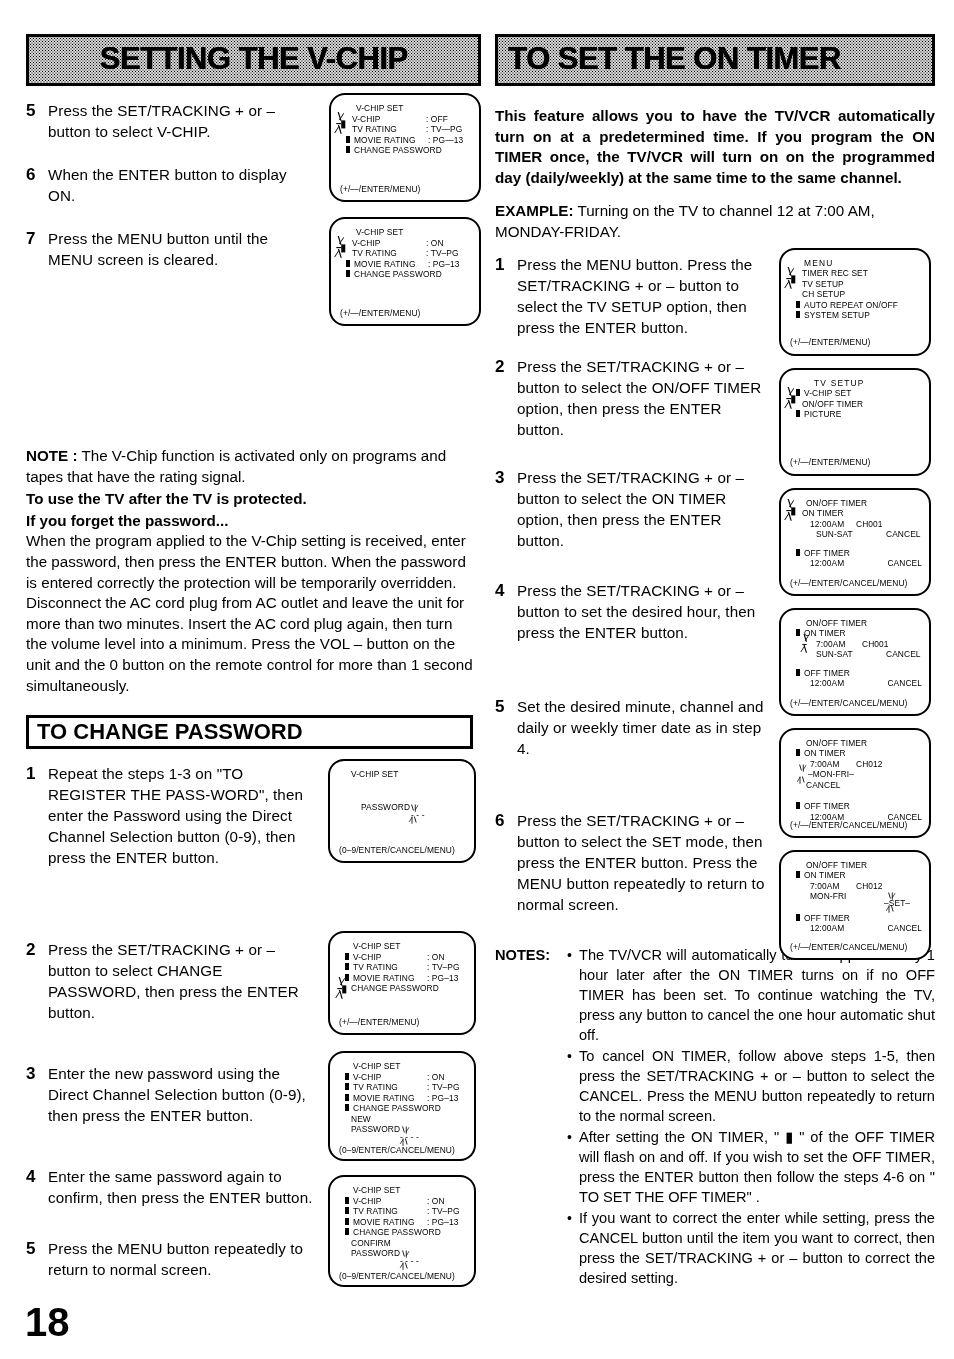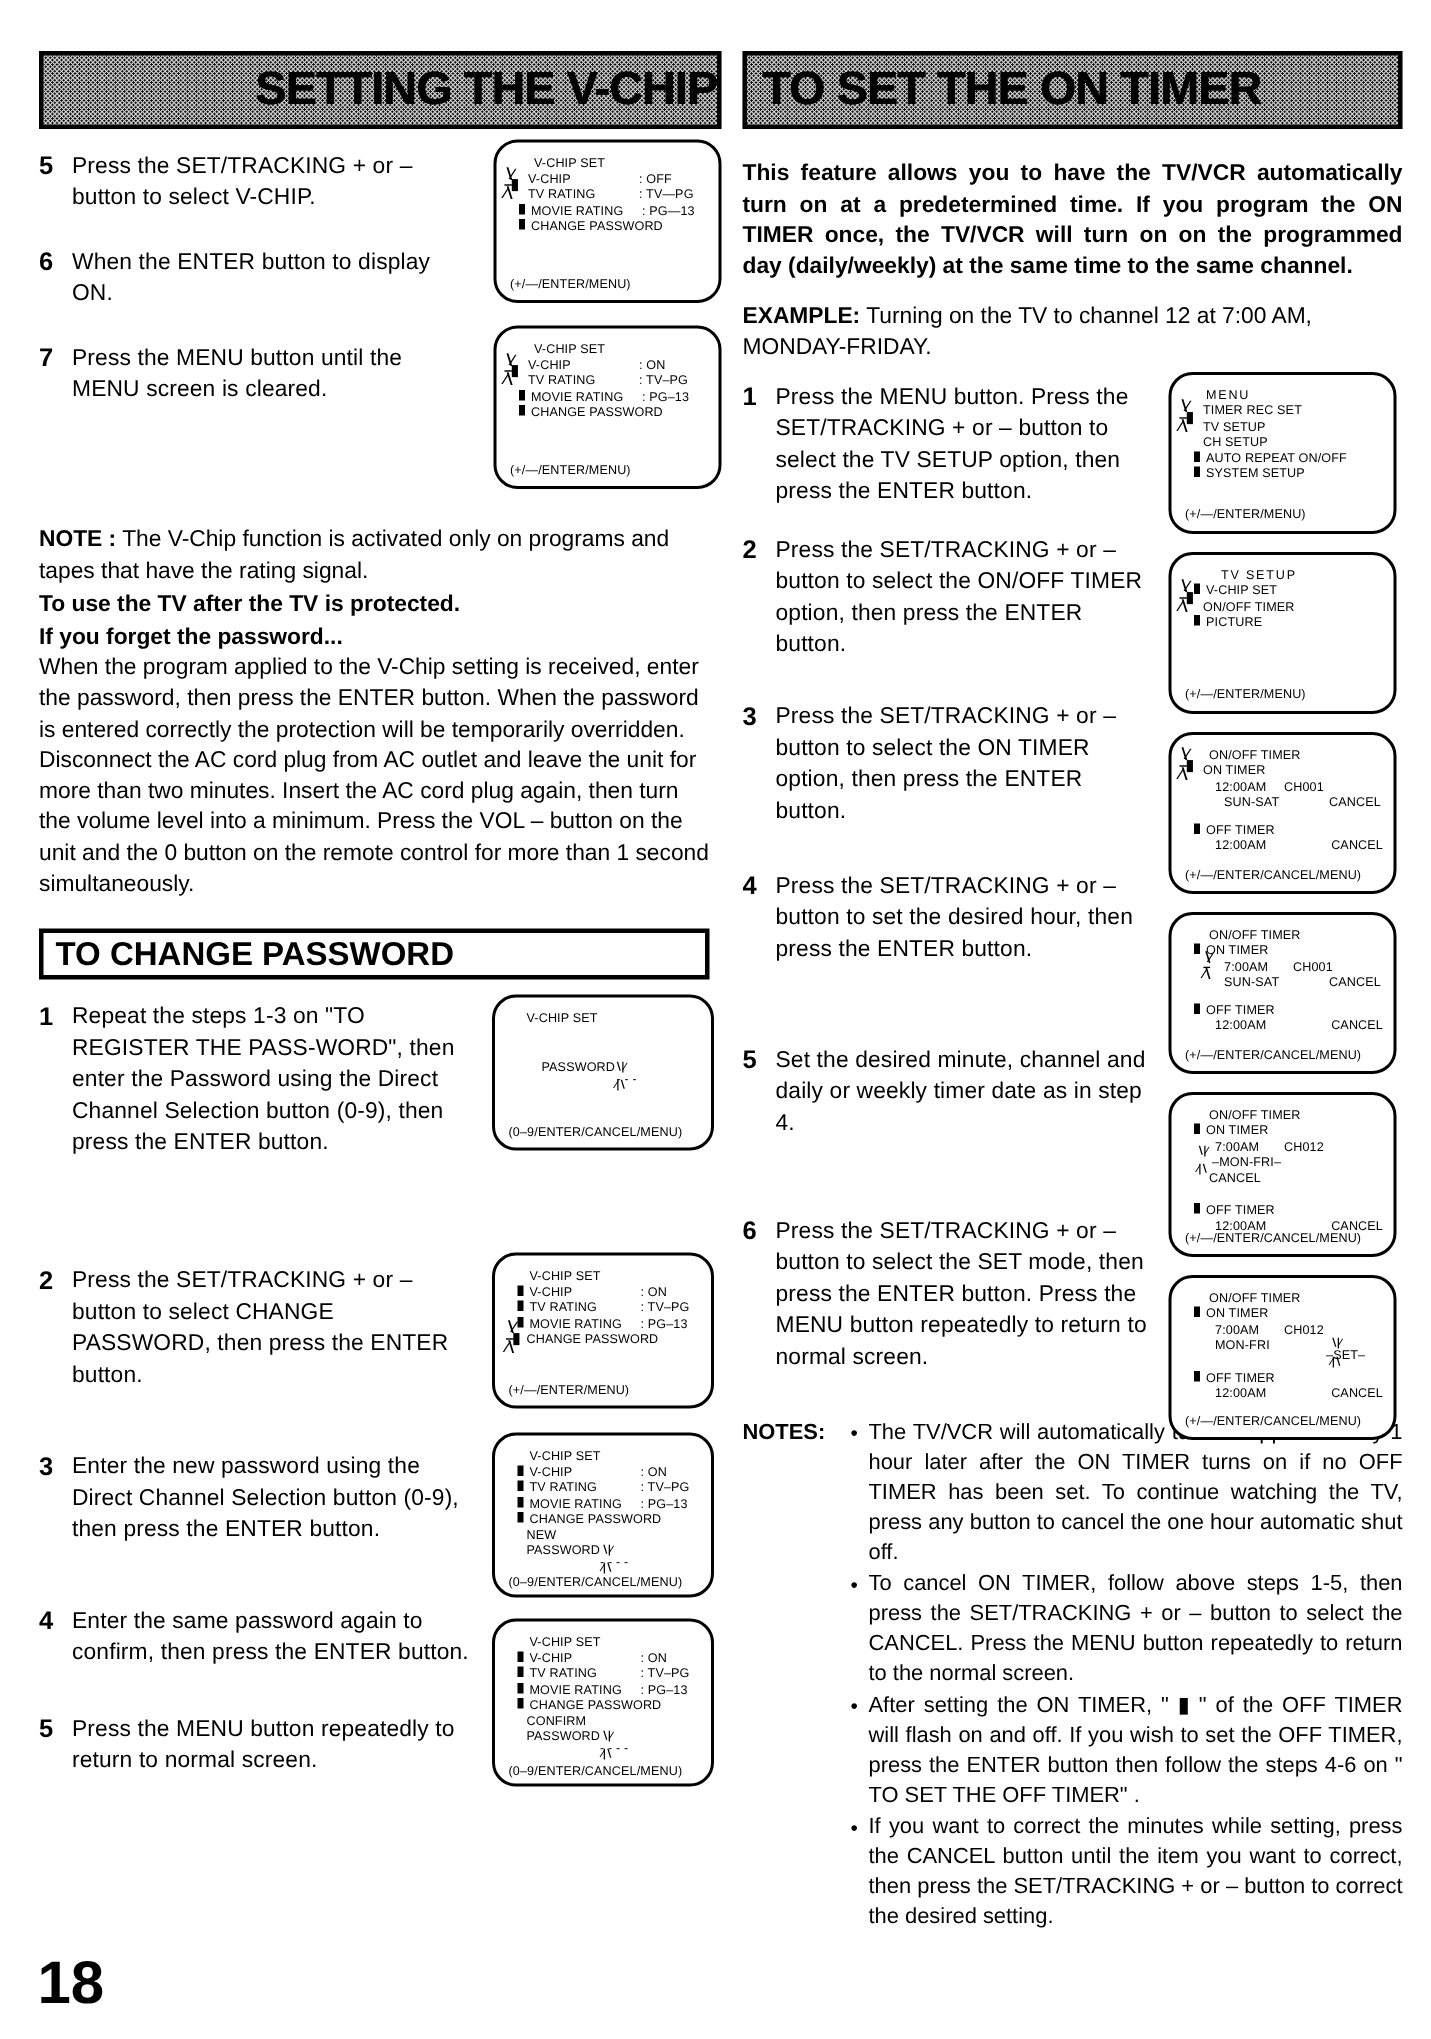--- a/index.html
+++ b/index.html
@@ -44,21 +44,21 @@
     left:0;right:0;
     top:50%;
     transform:translateY(-52%);
     text-align:center;
     font-size:31px;
     font-weight:bold;
     letter-spacing:-0.5px;
     white-space:nowrap;
     text-shadow:0.5px 0 0 #000;
   }
-  .banner-left .banner-title{text-align:right;}
+  .banner-left .banner-title{text-align:center;}
   .banner-right .banner-title{padding-left:10px;text-align:left;}
 
   
   .subhead{
     border:3px solid #000;
     height:34px;
     display:flex;align-items:center;
     padding-left:8px;
     box-sizing:border-box;
     font-size:22px;font-weight:bold;
@@ -255,21 +255,21 @@
           <span class="val">: PG–13</span>
         </div>
         <div class="osd-row">
           <span class="bullet"></span>
           <span class="lbl" style="width:auto;">CHANGE PASSWORD</span>
         </div>
         <div class="osd-foot">(+/—/ENTER/MENU)</div>
       </div>
     </div>
 
-    <div style="width:447px;">
+    <div style="margin-top:96px;width:447px;">
       <div class="para">
         <b>NOTE :</b>
         <span>The V-Chip function is activated only on programs and tapes that have the rating signal.</span>
       </div>
       <div class="para bold" style="margin-top:2px;">To use the TV after the TV is protected.</div>
       <div class="para bold" style="margin-top:1px;">If you forget the password...</div>
       <div class="para">When the program applied to the V-Chip setting is received, enter the password, then press the ENTER button. When the password is entered correctly the protection will be temporarily overridden.</div>
       <div class="para">Disconnect the AC cord plug from AC outlet and leave the unit for more than two minutes. Insert the AC cord plug again, then turn the volume level into a minimum. Press the VOL – button on the unit and the 0 button on the remote control for more than 1 second simultaneously.</div>
     </div>
 
@@ -641,21 +641,21 @@
         <div class="note-item">
           <div class="note-dot">•</div>
           <div class="note-text">To cancel ON TIMER, follow above steps 1-5, then press the SET/TRACKING + or – button to select the CANCEL. Press the MENU button repeatedly to return to the normal screen.</div>
         </div>
         <div class="note-item">
           <div class="note-dot">•</div>
           <div class="note-text">After setting the ON TIMER, " ▮ " of the OFF TIMER will flash on and off. If you wish to set the OFF TIMER, press the ENTER button then follow the steps 4-6 on " TO SET THE OFF TIMER" .</div>
         </div>
         <div class="note-item">
           <div class="note-dot">•</div>
-          <div class="note-text">If you want to correct the minutes while setting, press the CANCEL button until the item you want to correct, then press the SET/TRACKING + or – button to correct the desired setting.</div>
+          <div class="note-text">If you want to correct the enter while setting, press the CANCEL button until the item you want to correct, then press the SET/TRACKING + or – button to correct the desired setting.</div>
         </div>
       </div>
     </div>
 
   </div>
 
   <div class="pagenum">18</div>
 </div>
 
 </body></html>

